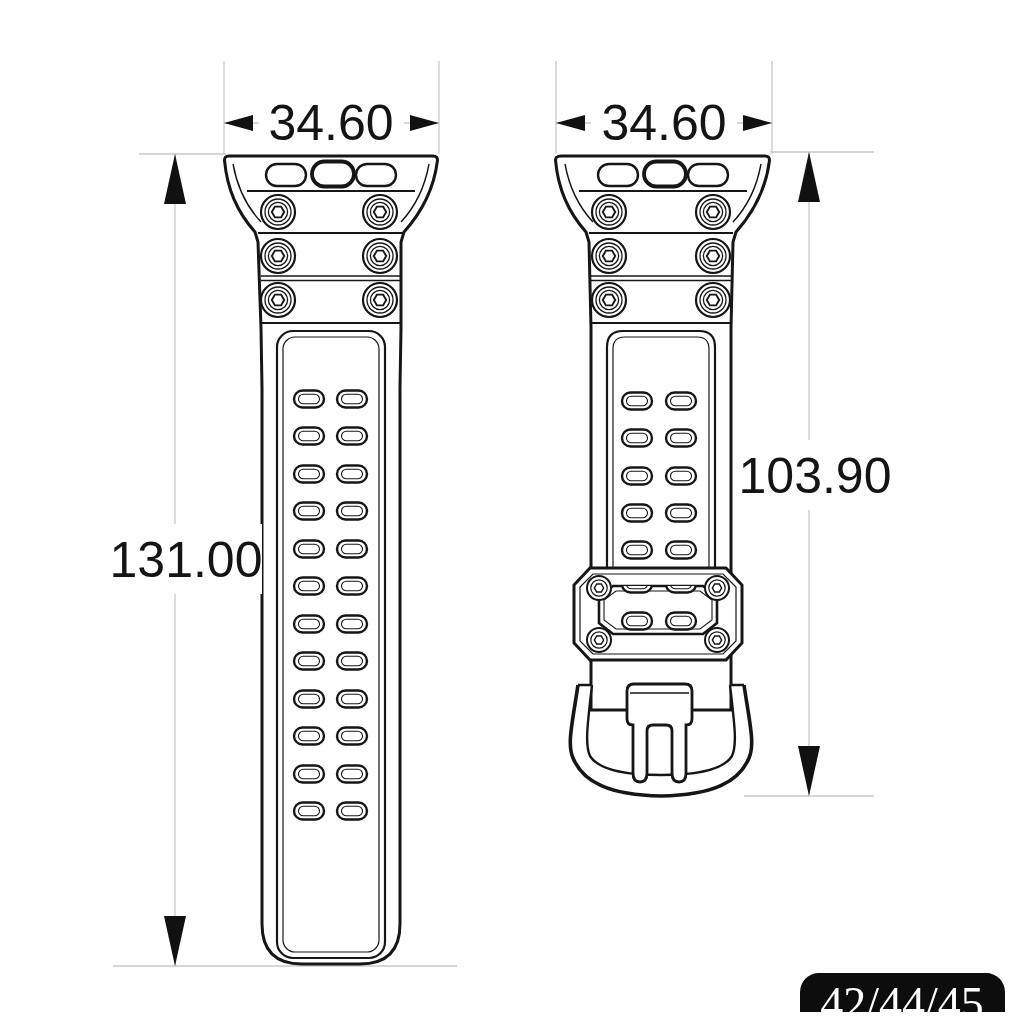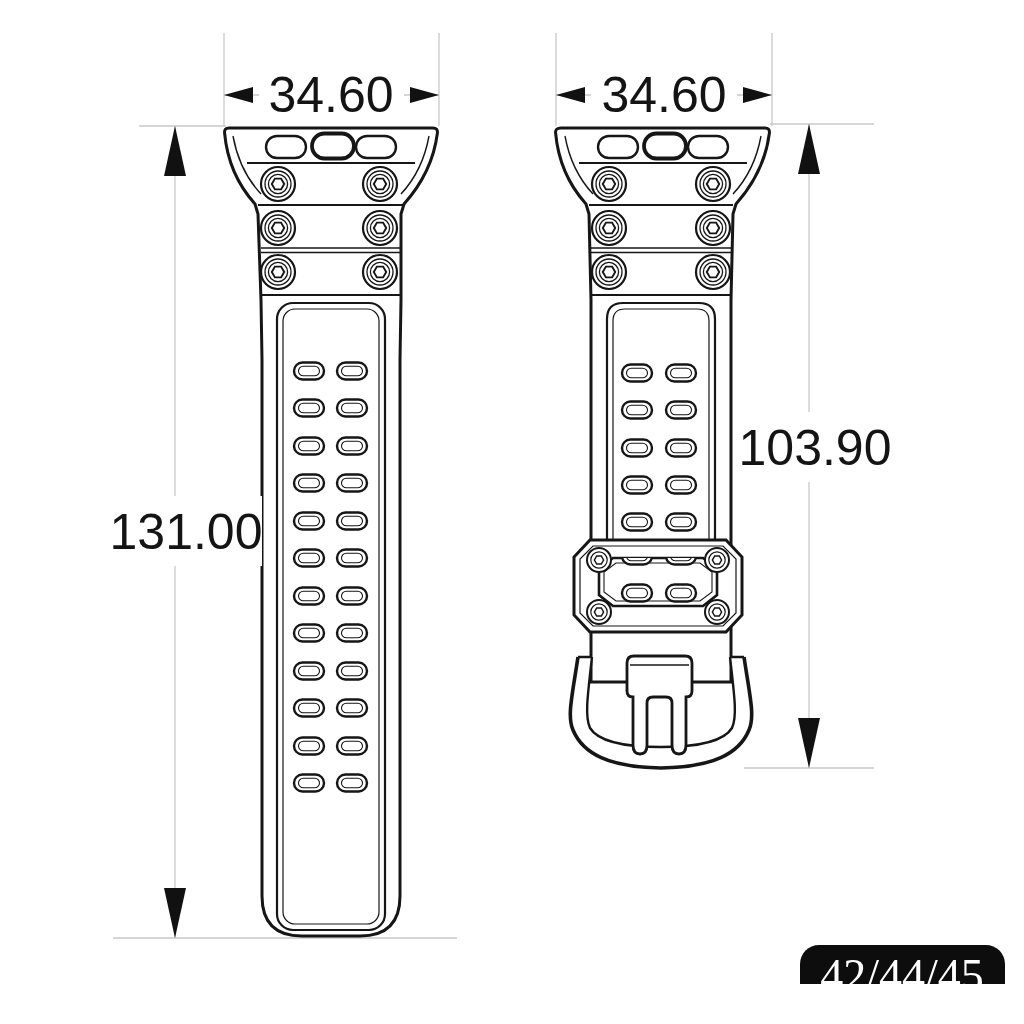--- a/index.html
+++ b/index.html
@@ -1,17 +1,17 @@
 <!DOCTYPE html>
 <html><head>
 <meta charset="utf-8">
 <style>
   html,body{margin:0;padding:0;background:#ffffff;}
   .stage{position:relative;width:1024px;height:984px;background:#ffffff;overflow:hidden;
-         font-family:"Liberation Sans", sans-serif;}
+         font-family:"Liberation Sans", sans-serif;margin-top:28px;}
   svg{display:block}
   text.dim{font-family:"Liberation Sans", sans-serif;font-size:50px;fill:#141414;}
   text.badge{font-family:"Liberation Serif", serif;font-size:46px;fill:#ffffff;}
 </style>
 </head>
 <body>
 
 <div class="stage">
 <svg width="1024" height="1024" viewBox="0 0 1024 1024">
   <defs>

